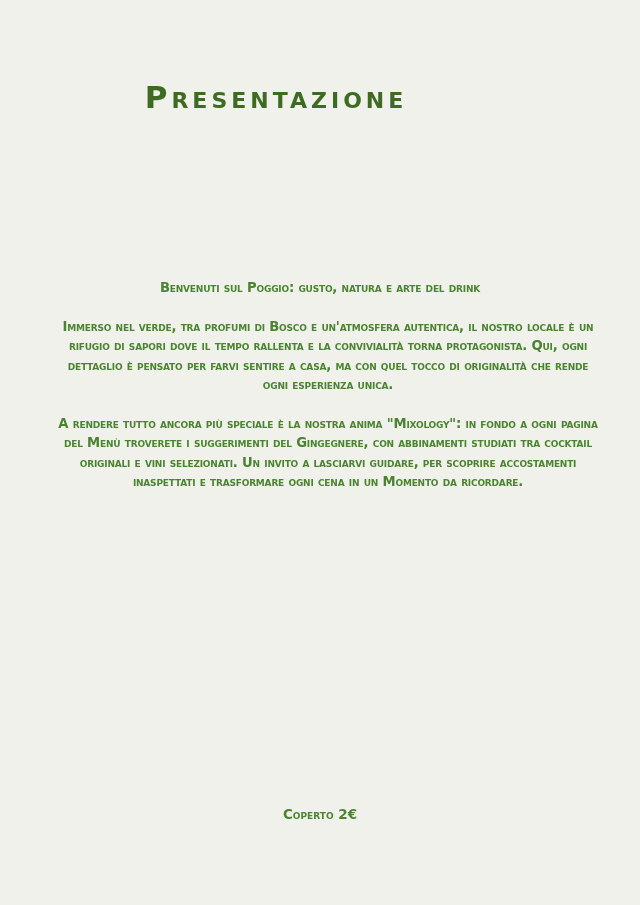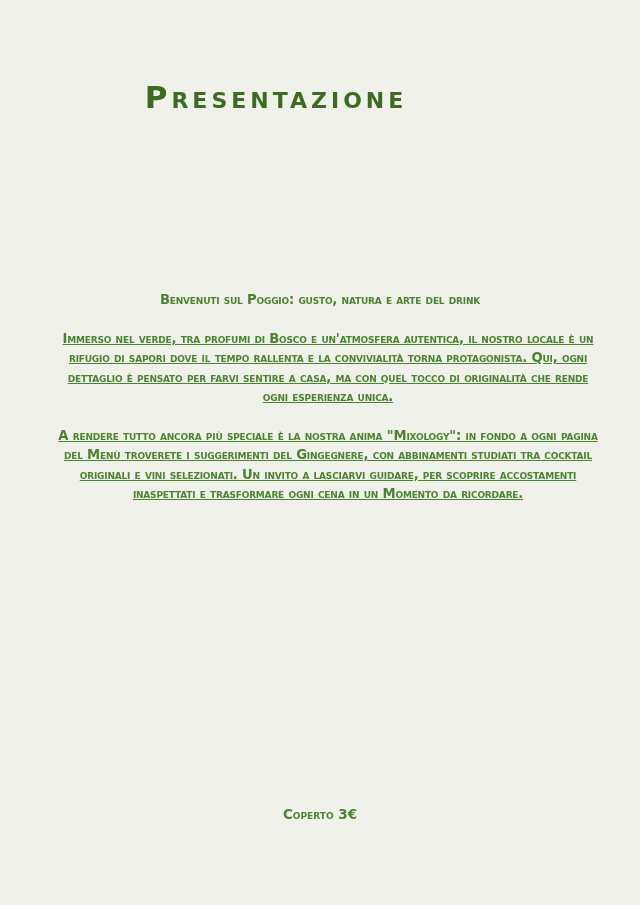--- a/index.html
+++ b/index.html
@@ -35,25 +35,24 @@
       text-align: center;
       color: #4b8431;
       font-family: "DejaVu Sans", sans-serif;
       font-weight: bold;
       font-size: 13.2px;
       line-height: 19.5px;
       font-variant: small-caps;
       letter-spacing: -0.2px;
     }
     .subtitle {
-      margin: 12px 0 19px 0;
+      margin: 0 0 19px 0;
     }
     .para {
       margin: 0 0 19px 16px;
-      text-decoration: underline;
     }
     .coperto {
       position: absolute;
       top: 806px;
       left: 0;
       width: 640px;
       text-align: center;
       color: #4b8431;
       font-family: "DejaVu Sans", sans-serif;
       font-weight: bold;
@@ -65,13 +64,13 @@
 <body>
 
 <h1 class="title">Presentazione</h1>
 
 <div class="content">
   <p class="subtitle">Benvenuti sul Poggio: gusto, natura e arte del drink</p>
   <p class="para">Immerso nel verde, tra profumi di Bosco e un'atmosfera autentica, il nostro locale è un rifugio di sapori dove il tempo rallenta e la convivialità torna protagonista. Qui, ogni dettaglio è pensato per farvi sentire a casa, ma con quel tocco di originalità che rende ogni esperienza unica.</p>
   <p class="para">A rendere tutto ancora più speciale è la nostra anima "Mixology": in fondo a ogni pagina del Menù troverete i suggerimenti del Gingegnere, con abbinamenti studiati tra cocktail originali e vini selezionati. Un invito a lasciarvi guidare, per scoprire accostamenti inaspettati e trasformare ogni cena in un Momento da ricordare.</p>
 </div>
 
-<div class="coperto">Coperto 3€</div>
+<div class="coperto">Coperto 2€</div>
 
 </body></html>

